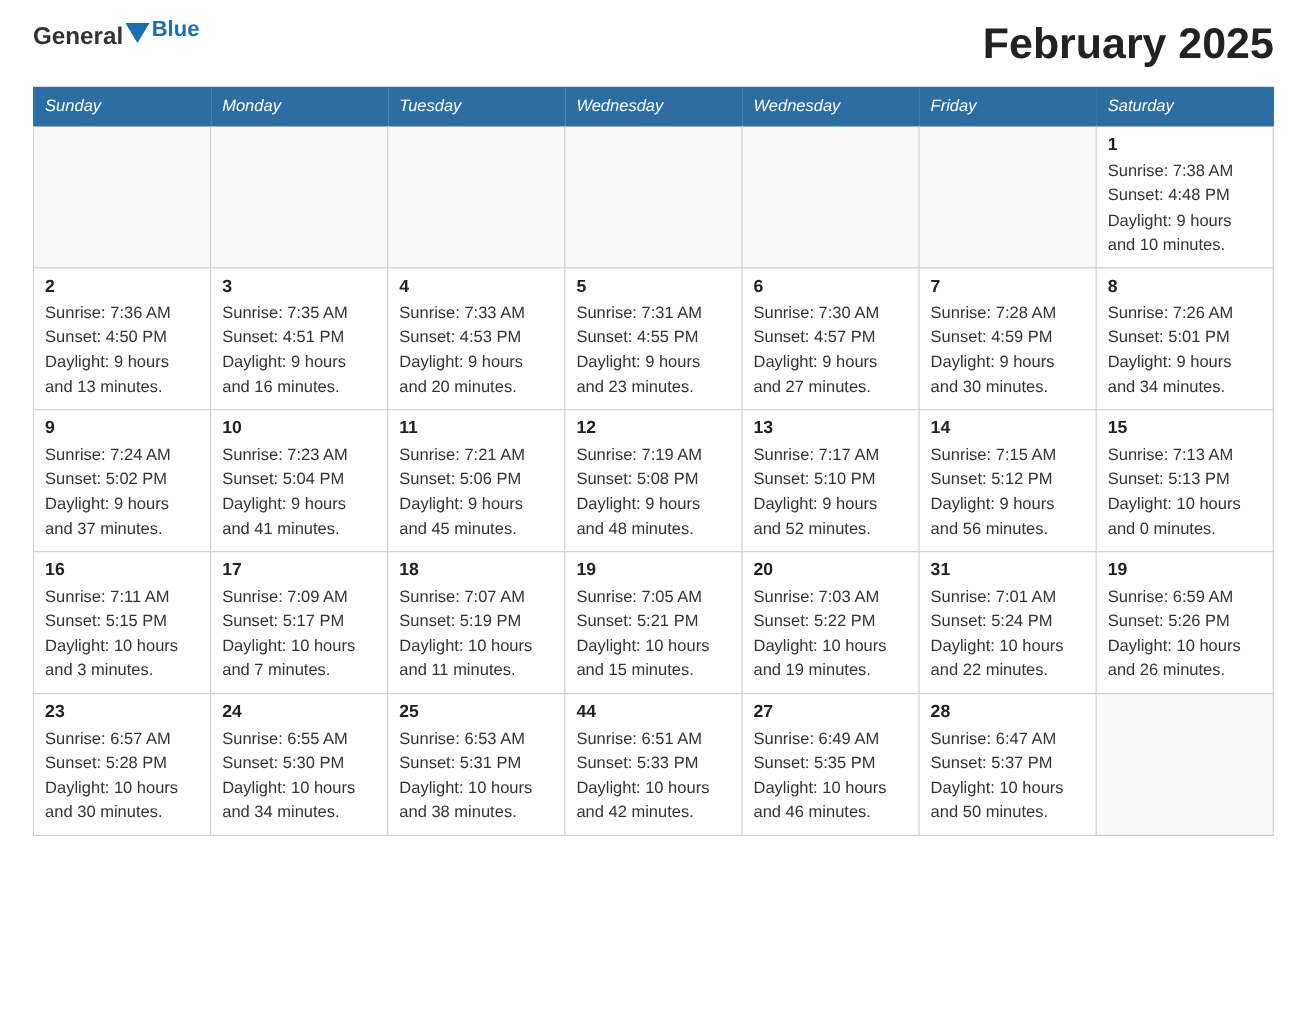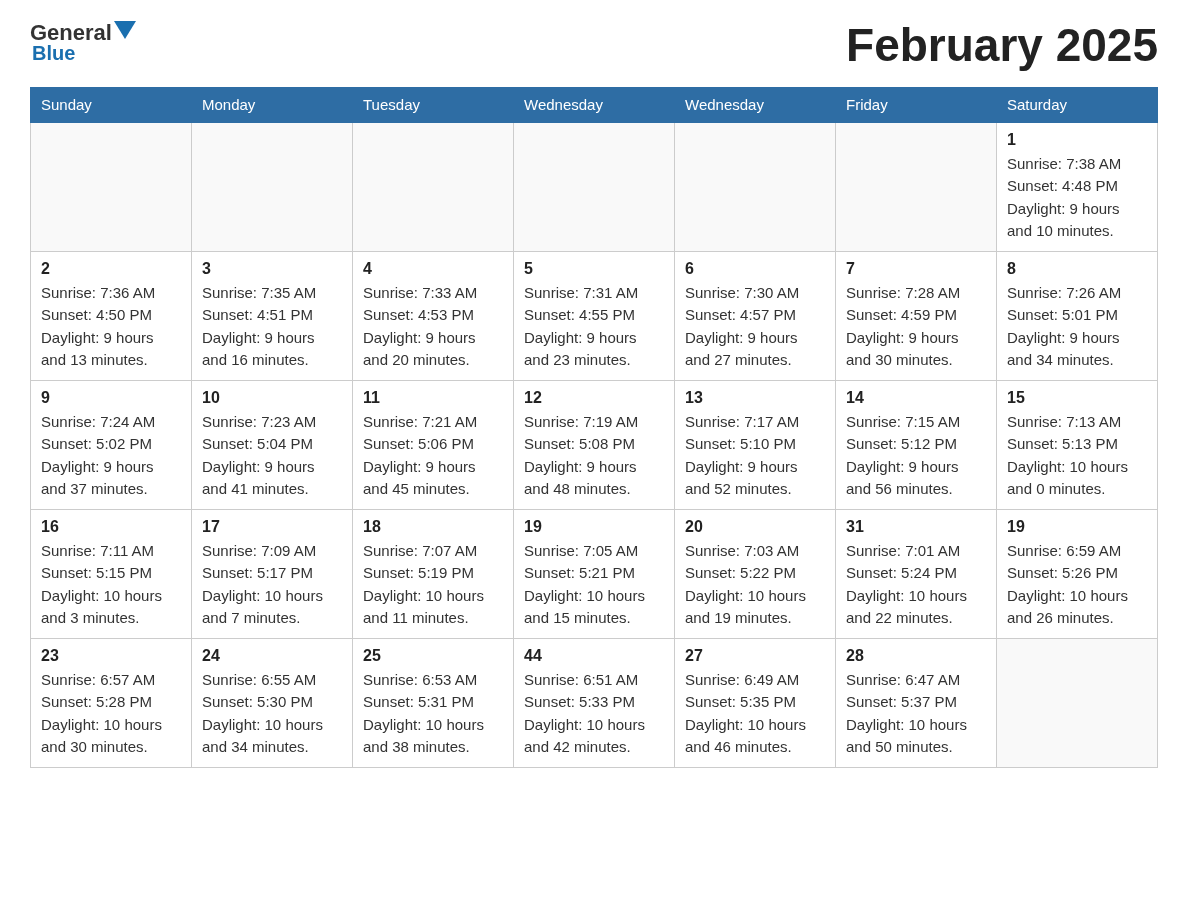--- a/index.html
+++ b/index.html
@@ -28,21 +28,21 @@
     }
     .logo-text-blue {
       font-size: 20px;
       font-weight: bold;
       color: #1a6faf;
     }
     .title-block {
       text-align: right;
     }
     .month-title {
-      font-size: 46px;
+      font-size: 39px;
       font-weight: bold;
       color: #222;
       line-height: 1.1;
     }
     .location-title {
       font-size: 20px;
       color: #555;
       margin-top: 4px;
     }
     .calendar {
@@ -50,20 +50,21 @@
       border-collapse: collapse;
     }
     .calendar th {
       background-color: #2e6da4;
       color: #fff;
       font-size: 15px;
       font-weight: normal;
       padding: 8px 10px;
       text-align: left;
       border: 1px solid #2e6da4;
+      font-style: italic;
     }
     .calendar td {
       vertical-align: top;
       padding: 8px 10px;
       border: 1px solid #ccc;
       width: calc(100% / 7);
       min-height: 110px;
       font-size: 13px;
       color: #333;
     }
@@ -87,21 +88,21 @@
     }
     tr + tr td {
       border-top: 2px solid #2e6da4;
     }
   </style>
 </head>
 <body>
 
 <div class="header">
   <div class="logo">
-    <div style="display:flex; flex-direction:column; align-items:flex-start;">
+    <div style="display:flex; flex-direction:row; align-items:flex-start;">
       <div style="display:flex; align-items:center;">
         <span class="logo-text-general">General</span>
         <svg width="22" height="22" viewBox="0 0 22 22" style="margin-left:2px; margin-top:-2px;">
           <polygon points="0,0 22,0 11,18" fill="#1a6faf"></polygon>
         </svg>
       </div>
       <span class="logo-text-blue" style="margin-top:-4px; margin-left:2px;">Blue</span>
     </div>
   </div>
   <div class="title-block">

